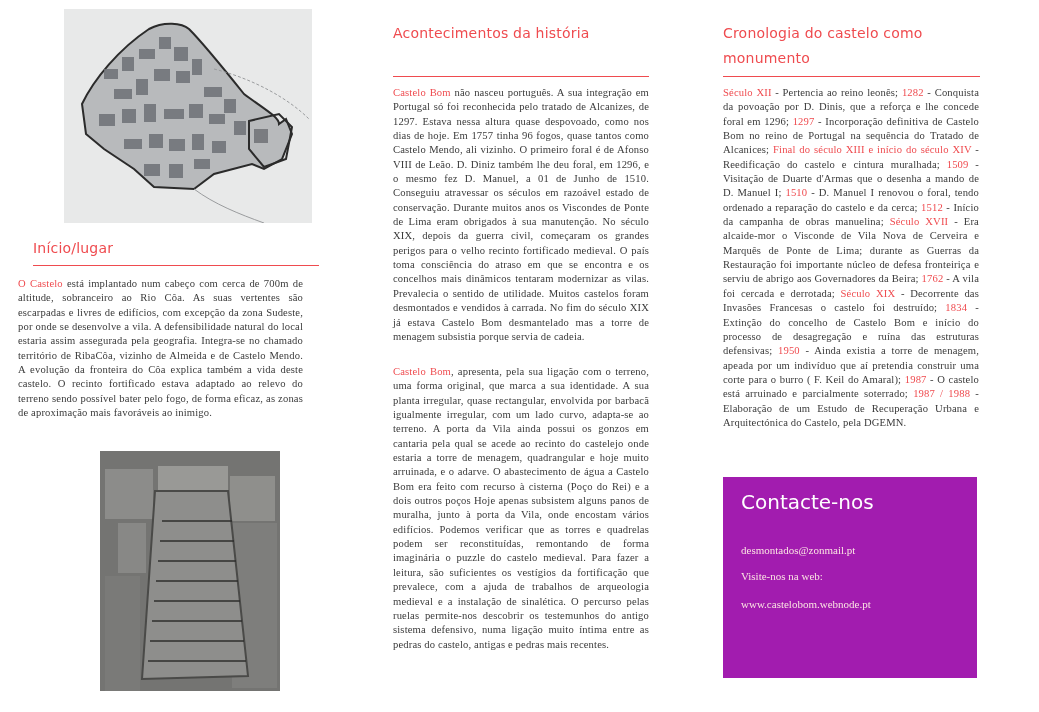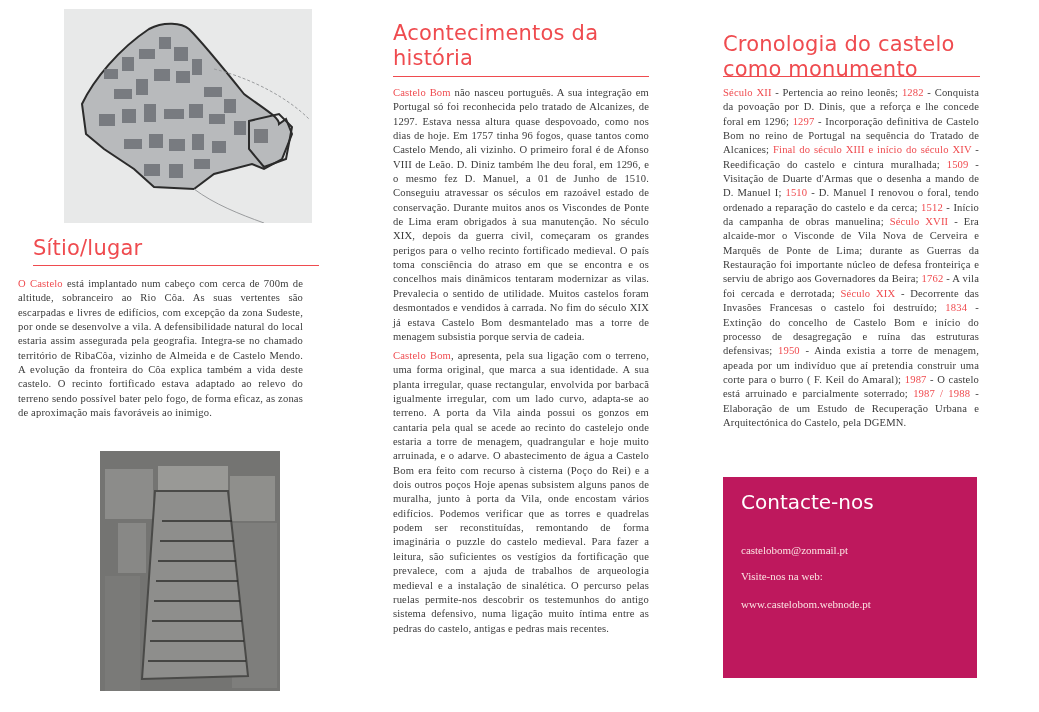--- a/index.html
+++ b/index.html
@@ -1,39 +1,39 @@
 <!DOCTYPE html>
 <html style="--accent: #ef4b4f;"><head>
 <meta charset="utf-8">
 <style>
   html, body { margin:0; padding:0; background:#ffffff; }
   body { width:1039px; height:712px; position:relative; overflow:hidden;
          font-family:"Liberation Serif", "DejaVu Serif", serif; color:#3a3a3a; }
   .heading { font-family:"DejaVu Sans", "Liberation Sans", sans-serif; font-weight:normal;
-             color:#ef4b4f; font-size:21px; line-height:25px; margin:0; letter-spacing:0.2px; }
+             color:#ef4b4f; font-size:14px; line-height:25px; margin:0; letter-spacing:0.2px; }
   .rule { height:0; border-top:1px solid #ef4b4f; }
   .para { font-size:10.6px; line-height:14.35px; text-align:justify; margin:0;
           letter-spacing:0.15px; hyphens:manual; }
   .hl { color:#ef4b4f; }
   .map-img { position:absolute; left:64px; top:9px; width:248px; height:214px;
              background:#e9eaea; overflow:hidden; }
   .stone-img { position:absolute; left:100px; top:451px; width:180px; height:240px;
                background:#6b6b69; overflow:hidden; }
   #h-sitio { position:absolute; left:33px; top:236px; width:287px; }
   #rule-sitio { position:absolute; left:33px; top:265px; width:286px; }
   #p-sitio { position:absolute; left:18px; top:277px; width:285px; }
 
   
   #h-acont { position:absolute; left:393px; top:21px; width:258px; }
   #rule-acont { position:absolute; left:393px; top:76px; width:256px; }
   #p-acont1 { position:absolute; left:393px; top:86px; width:256px; }
-  #p-acont2 { position:absolute; left:393px; top:349px; width:256px; }
+  #p-acont2 { position:absolute; left:393px; top:365px; width:256px; }
 
   
-  #h-crono { position:absolute; left:723px; top:32px; width:265px; }
+  #h-crono { position:absolute; left:723px; top:21px; width:265px; }
   #rule-crono { position:absolute; left:723px; top:76px; width:257px; }
   #p-crono { position:absolute; left:723px; top:86px; width:256px;font-family:Liberation Serif, serif; }
 
   
   #contact { position:absolute; left:723px; top:477px; width:254px; height:201px;
              background:#f25452; color:#ffffff; }
   #contact .ctitle { font-family:"DejaVu Sans", "Liberation Sans", sans-serif;
                      font-size:20px; position:absolute; left:18px; top:13px; margin:0; font-weight:normal; }
   #contact .cline { position:absolute; left:18px; font-size:11px; line-height:14.5px; color:#fbe4e3; }
   #c-email { top:66px; }
@@ -76,21 +76,21 @@
         <rect x="105" y="155" width="14" height="14"></rect>
       <rect x="130" y="150" width="16" height="10"></rect>
         <rect x="190" y="120" width="14" height="14"></rect>
     </g>
     <path d="M185 112 L215 105 L228 118 L222 150 L200 158 L185 140 Z" fill="none" stroke="#2b2b2b" stroke-width="2"></path>
     <path d="M150 60 C190 70 225 90 245 110" fill="none" stroke="#9a9c9e" stroke-width="1" stroke-dasharray="3 2"></path>
     <path d="M130 180 C150 195 175 205 200 214" fill="none" stroke="#9a9c9e" stroke-width="1"></path>
   </svg>
 </div>
 
-<h2 id="h-sitio" class="heading">Sítio/lugar</h2>
+<h2 id="h-sitio" class="heading">Início/lugar</h2>
 <div id="rule-sitio" class="rule"></div>
 <p id="p-sitio" class="para"><span class="hl">O Castelo</span><span> está implantado num cabeço com cerca de 700m de altitude, sobranceiro ao Rio Côa. As suas vertentes são escarpadas e livres de edifícios, com excepção da zona Sudeste, por onde se desenvolve a vila. A defensibilidade natural do local estaria assim assegurada pela geografia. Integra-se no chamado território de RibaCôa, vizinho de Almeida e de Castelo Mendo. A evolução da fronteira do Côa explica também a vida deste castelo. O recinto fortificado estava adaptado ao relevo do terreno sendo possível bater pelo fogo, de forma eficaz, as zonas de aproximação mais favoráveis ao inimigo.</span></p>
 
 <div class="stone-img" title="Lápide de pedra com inscrição">
   <svg width="180" height="240" viewBox="0 0 180 240">
     <rect x="0" y="0" width="180" height="240" fill="#747472"></rect>
     <rect x="5" y="18" width="48" height="50" fill="#8c8c8a"></rect>
     <rect x="130" y="25" width="45" height="45" fill="#8f8f8c"></rect>
     <rect x="58" y="15" width="70" height="30" fill="#999996"></rect>
     <rect x="18" y="72" width="28" height="50" fill="#888886"></rect>
@@ -112,18 +112,18 @@
 
 <h2 id="h-acont" class="heading">Acontecimentos da história</h2>
 <div id="rule-acont" class="rule"></div>
 <p id="p-acont1" class="para"><span class="hl">Castelo Bom</span><span> não nasceu português. A sua integração em Portugal só foi reconhecida pelo tratado de Alcanizes, de 1297. Estava nessa altura quase despovoado, como nos dias de hoje. Em 1757 tinha 96 fogos, quase tantos como Castelo Mendo, ali vizinho. O primeiro foral é de Afonso VIII de Leão. D. Diniz também lhe deu foral, em 1296, e o mesmo fez D. Manuel, a 01 de Junho de 1510. Conseguiu atravessar os séculos em razoável estado de conservação. Durante muitos anos os Viscondes de Ponte de Lima eram obrigados à sua manutenção. No século XIX, depois da guerra civil, começaram os grandes perigos para o velho recinto fortificado medieval. O país toma consciência do atraso em que se encontra e os concelhos mais dinâmicos tentaram modernizar as vilas. Prevalecia o sentido de utilidade. Muitos castelos foram desmontados e vendidos à carrada. No fim do século XIX já estava Castelo Bom desmantelado mas a torre de menagem subsistia porque servia de cadeia.</span></p>
 <p id="p-acont2" class="para"><span class="hl">Castelo Bom</span><span>, apresenta, pela sua ligação com o terreno, uma forma original, que marca a sua identidade. A sua planta irregular, quase rectangular, envolvida por barbacã igualmente irregular, com um lado curvo, adapta-se ao terreno. A porta da Vila ainda possui os gonzos em cantaria pela qual se acede ao recinto do castelejo onde estaria a torre de menagem, quadrangular e hoje muito arruinada, e o adarve. O abastecimento de água a Castelo Bom era feito com recurso à cisterna (Poço do Rei) e a dois outros poços Hoje apenas subsistem alguns panos de muralha, junto à porta da Vila, onde encostam vários edifícios. Podemos verificar que as torres e quadrelas podem ser reconstituídas, remontando de forma imaginária o puzzle do castelo medieval. Para fazer a leitura, são suficientes os vestígios da fortificação que prevalece, com a ajuda de trabalhos de arqueologia medieval e a instalação de sinalética. O percurso pelas ruelas permite-nos descobrir os testemunhos do antigo sistema defensivo, numa ligação muito íntima entre as pedras do castelo, antigas e pedras mais recentes.</span></p>
 
 <h2 id="h-crono" class="heading">Cronologia do castelo como monumento</h2>
 <div id="rule-crono" class="rule"></div>
 <p id="p-crono" class="para"><span class="hl">Século XII</span><span> - Pertencia ao reino leonês; </span><span class="hl">1282</span><span> - Conquista da povoação por D. Dinis, que a reforça e lhe concede foral em 1296; </span><span class="hl">1297</span><span> - Incorporação definitiva de Castelo Bom no reino de Portugal na sequência do Tratado de Alcanices; </span><span class="hl">Final do século XIII e início do século XIV</span><span> - Reedificação do castelo e cintura muralhada; </span><span class="hl">1509</span><span> - Visitação de Duarte d'Armas que o desenha a mando de D. Manuel I; </span><span class="hl">1510</span><span> - D. Manuel I renovou o foral, tendo ordenado a reparação do castelo e da cerca; </span><span class="hl">1512</span><span> - Início da campanha de obras manuelina; </span><span class="hl">Século XVII</span><span> - Era alcaide-mor o Visconde de Vila Nova de Cerveira e Marquês de Ponte de Lima; durante as Guerras da Restauração foi importante núcleo de defesa fronteiriça e serviu de abrigo aos Governadores da Beira; </span><span class="hl">1762</span><span> - A vila foi cercada e derrotada; </span><span class="hl">Século XIX</span><span> - Decorrente das Invasões Francesas o castelo foi destruído; </span><span class="hl">1834</span><span> - Extinção do concelho de Castelo Bom e início do processo de desagregação e ruína das estruturas defensivas; </span><span class="hl">1950</span><span> - Ainda existia a torre de menagem, apeada por um indivíduo que aí pretendia construir uma corte para o burro ( F. Keil do Amaral); </span><span class="hl">1987</span><span> - O castelo está arruinado e parcialmente soterrado; </span><span class="hl">1987 / 1988</span><span> - Elaboração de um Estudo de Recuperação Urbana e Arquitectónica do Castelo, pela DGEMN.</span></p>
 
-<div id="contact" style="background: #be185d;">
+<div id="contact" style="background: #a21caf;">
   <h3 class="ctitle">Contacte-nos</h3>
-  <div id="c-email" class="cline">castelobom@zonmail.pt</div>
+  <div id="c-email" class="cline">desmontados@zonmail.pt</div>
   <div id="c-visit" class="cline">Visite-nos na web:</div>
   <div id="c-web" class="cline">www.castelobom.webnode.pt</div>
 </div>
 
 </body></html>

